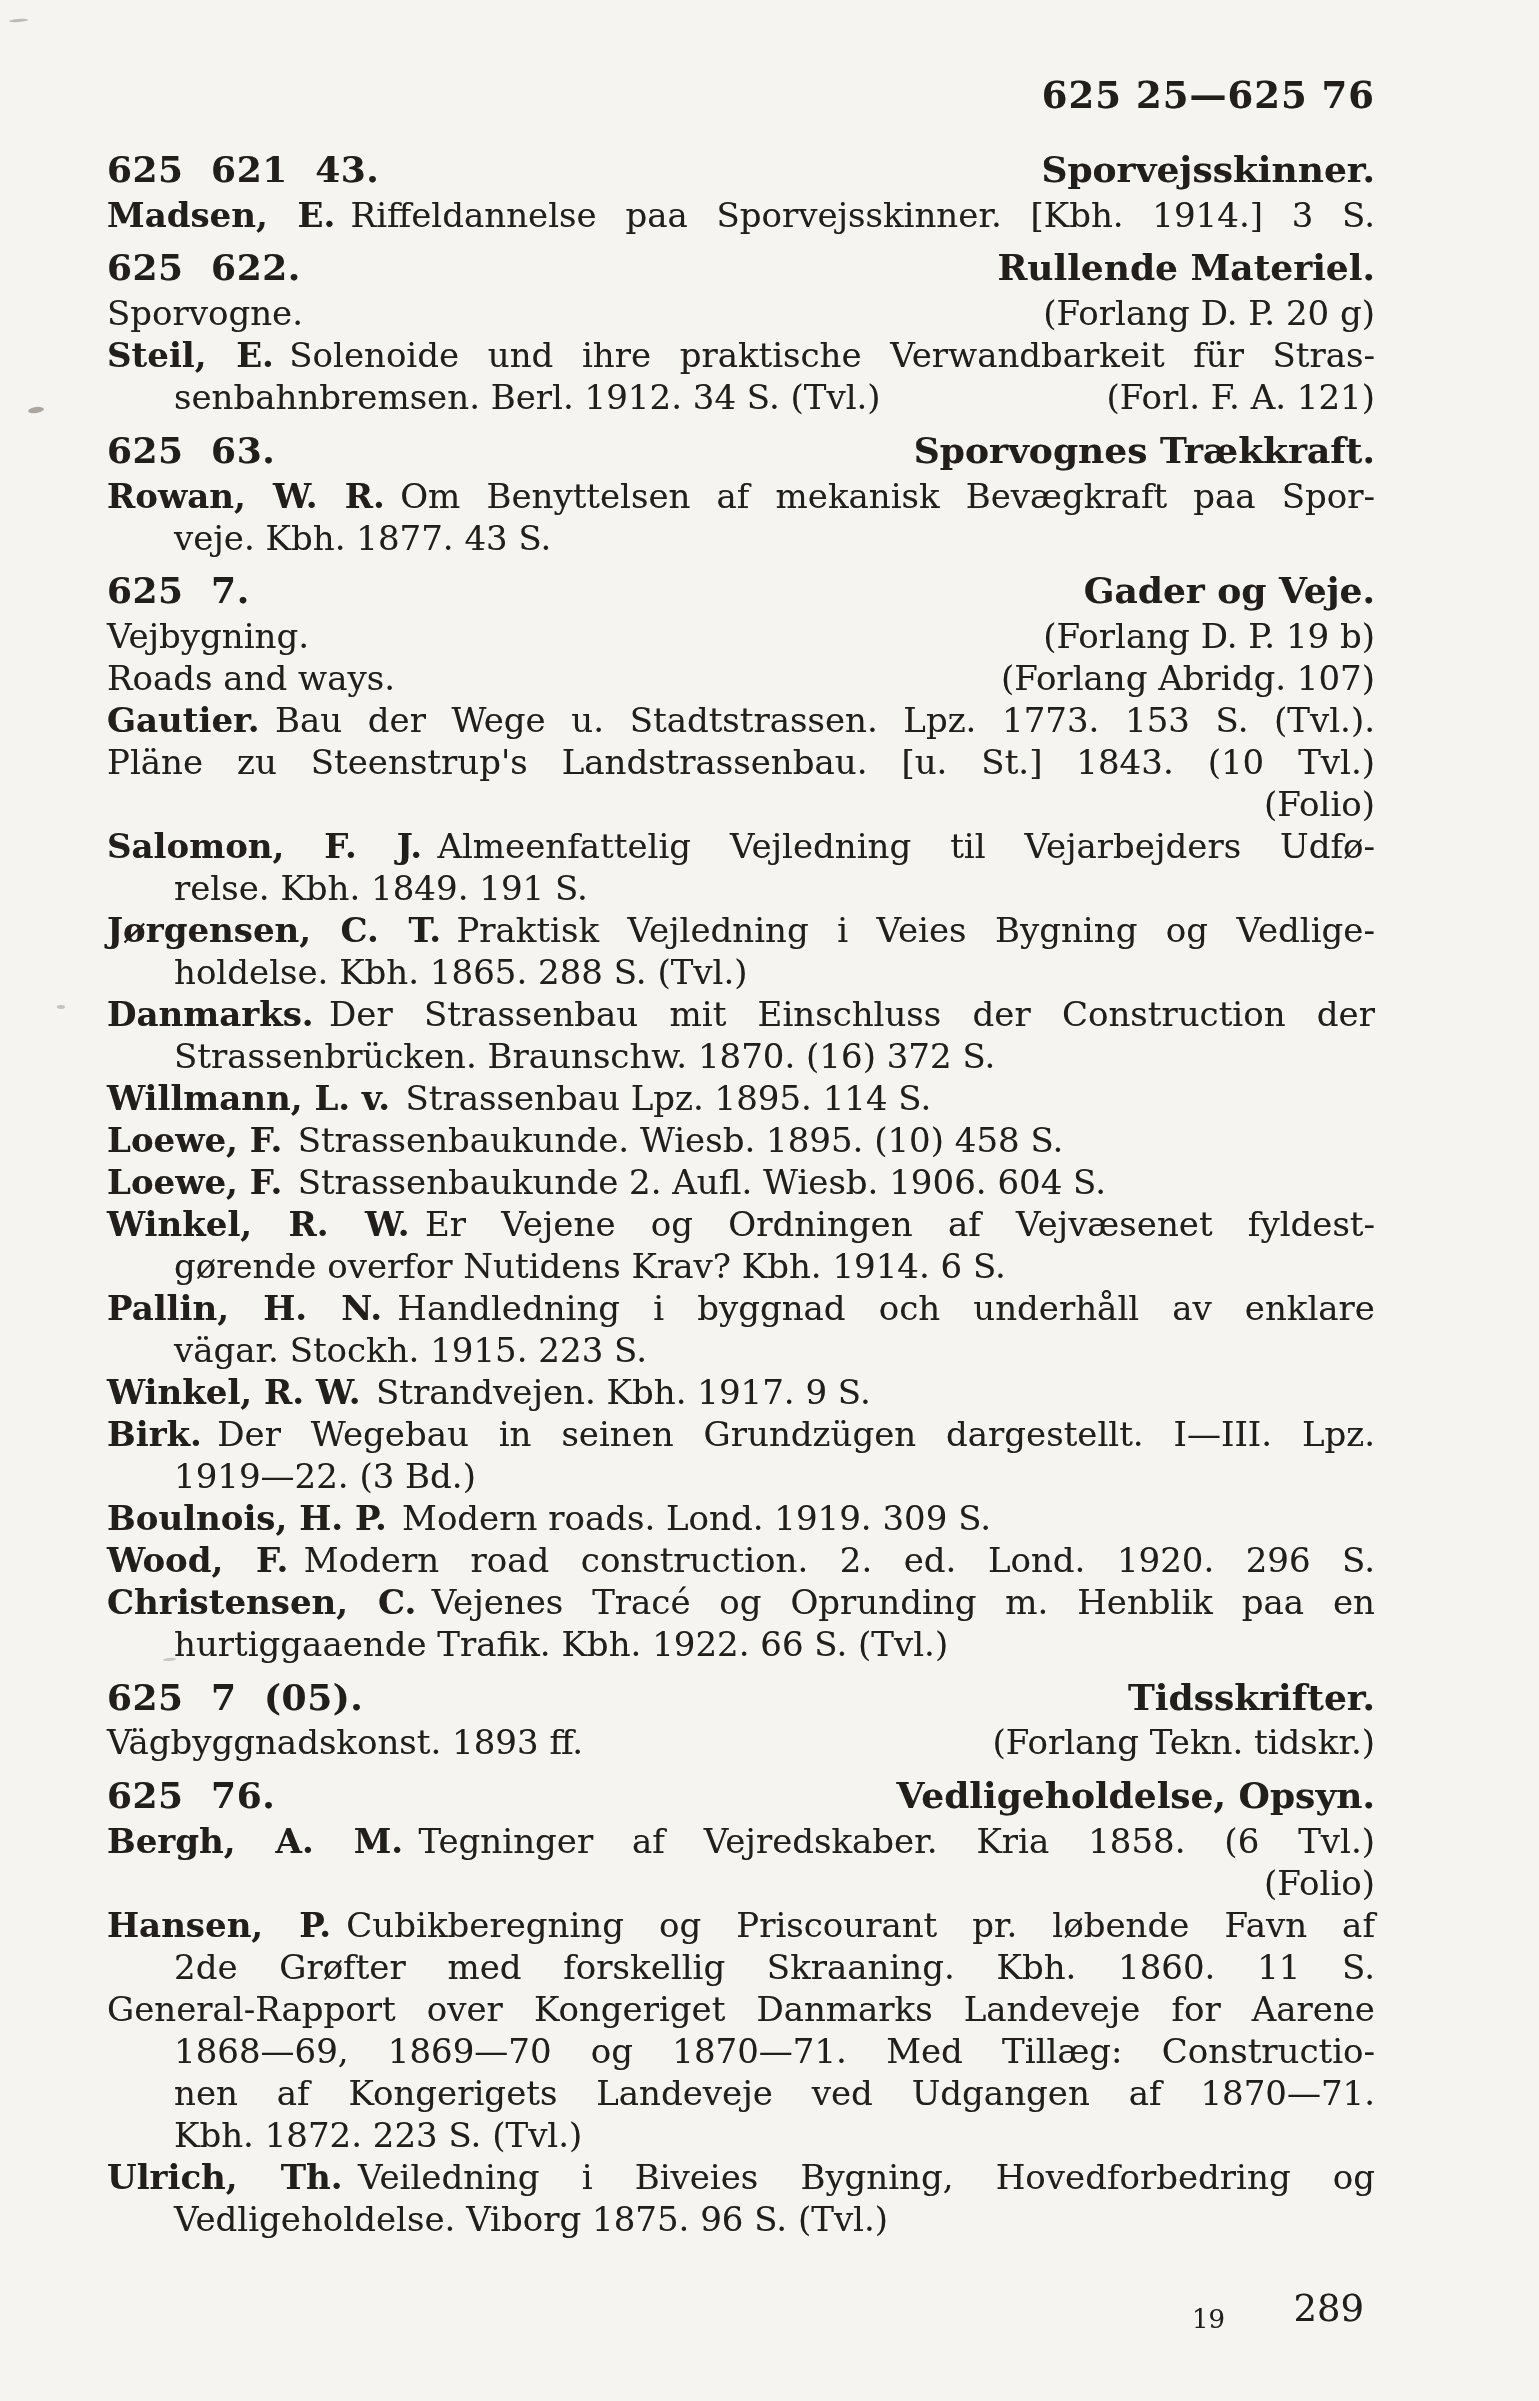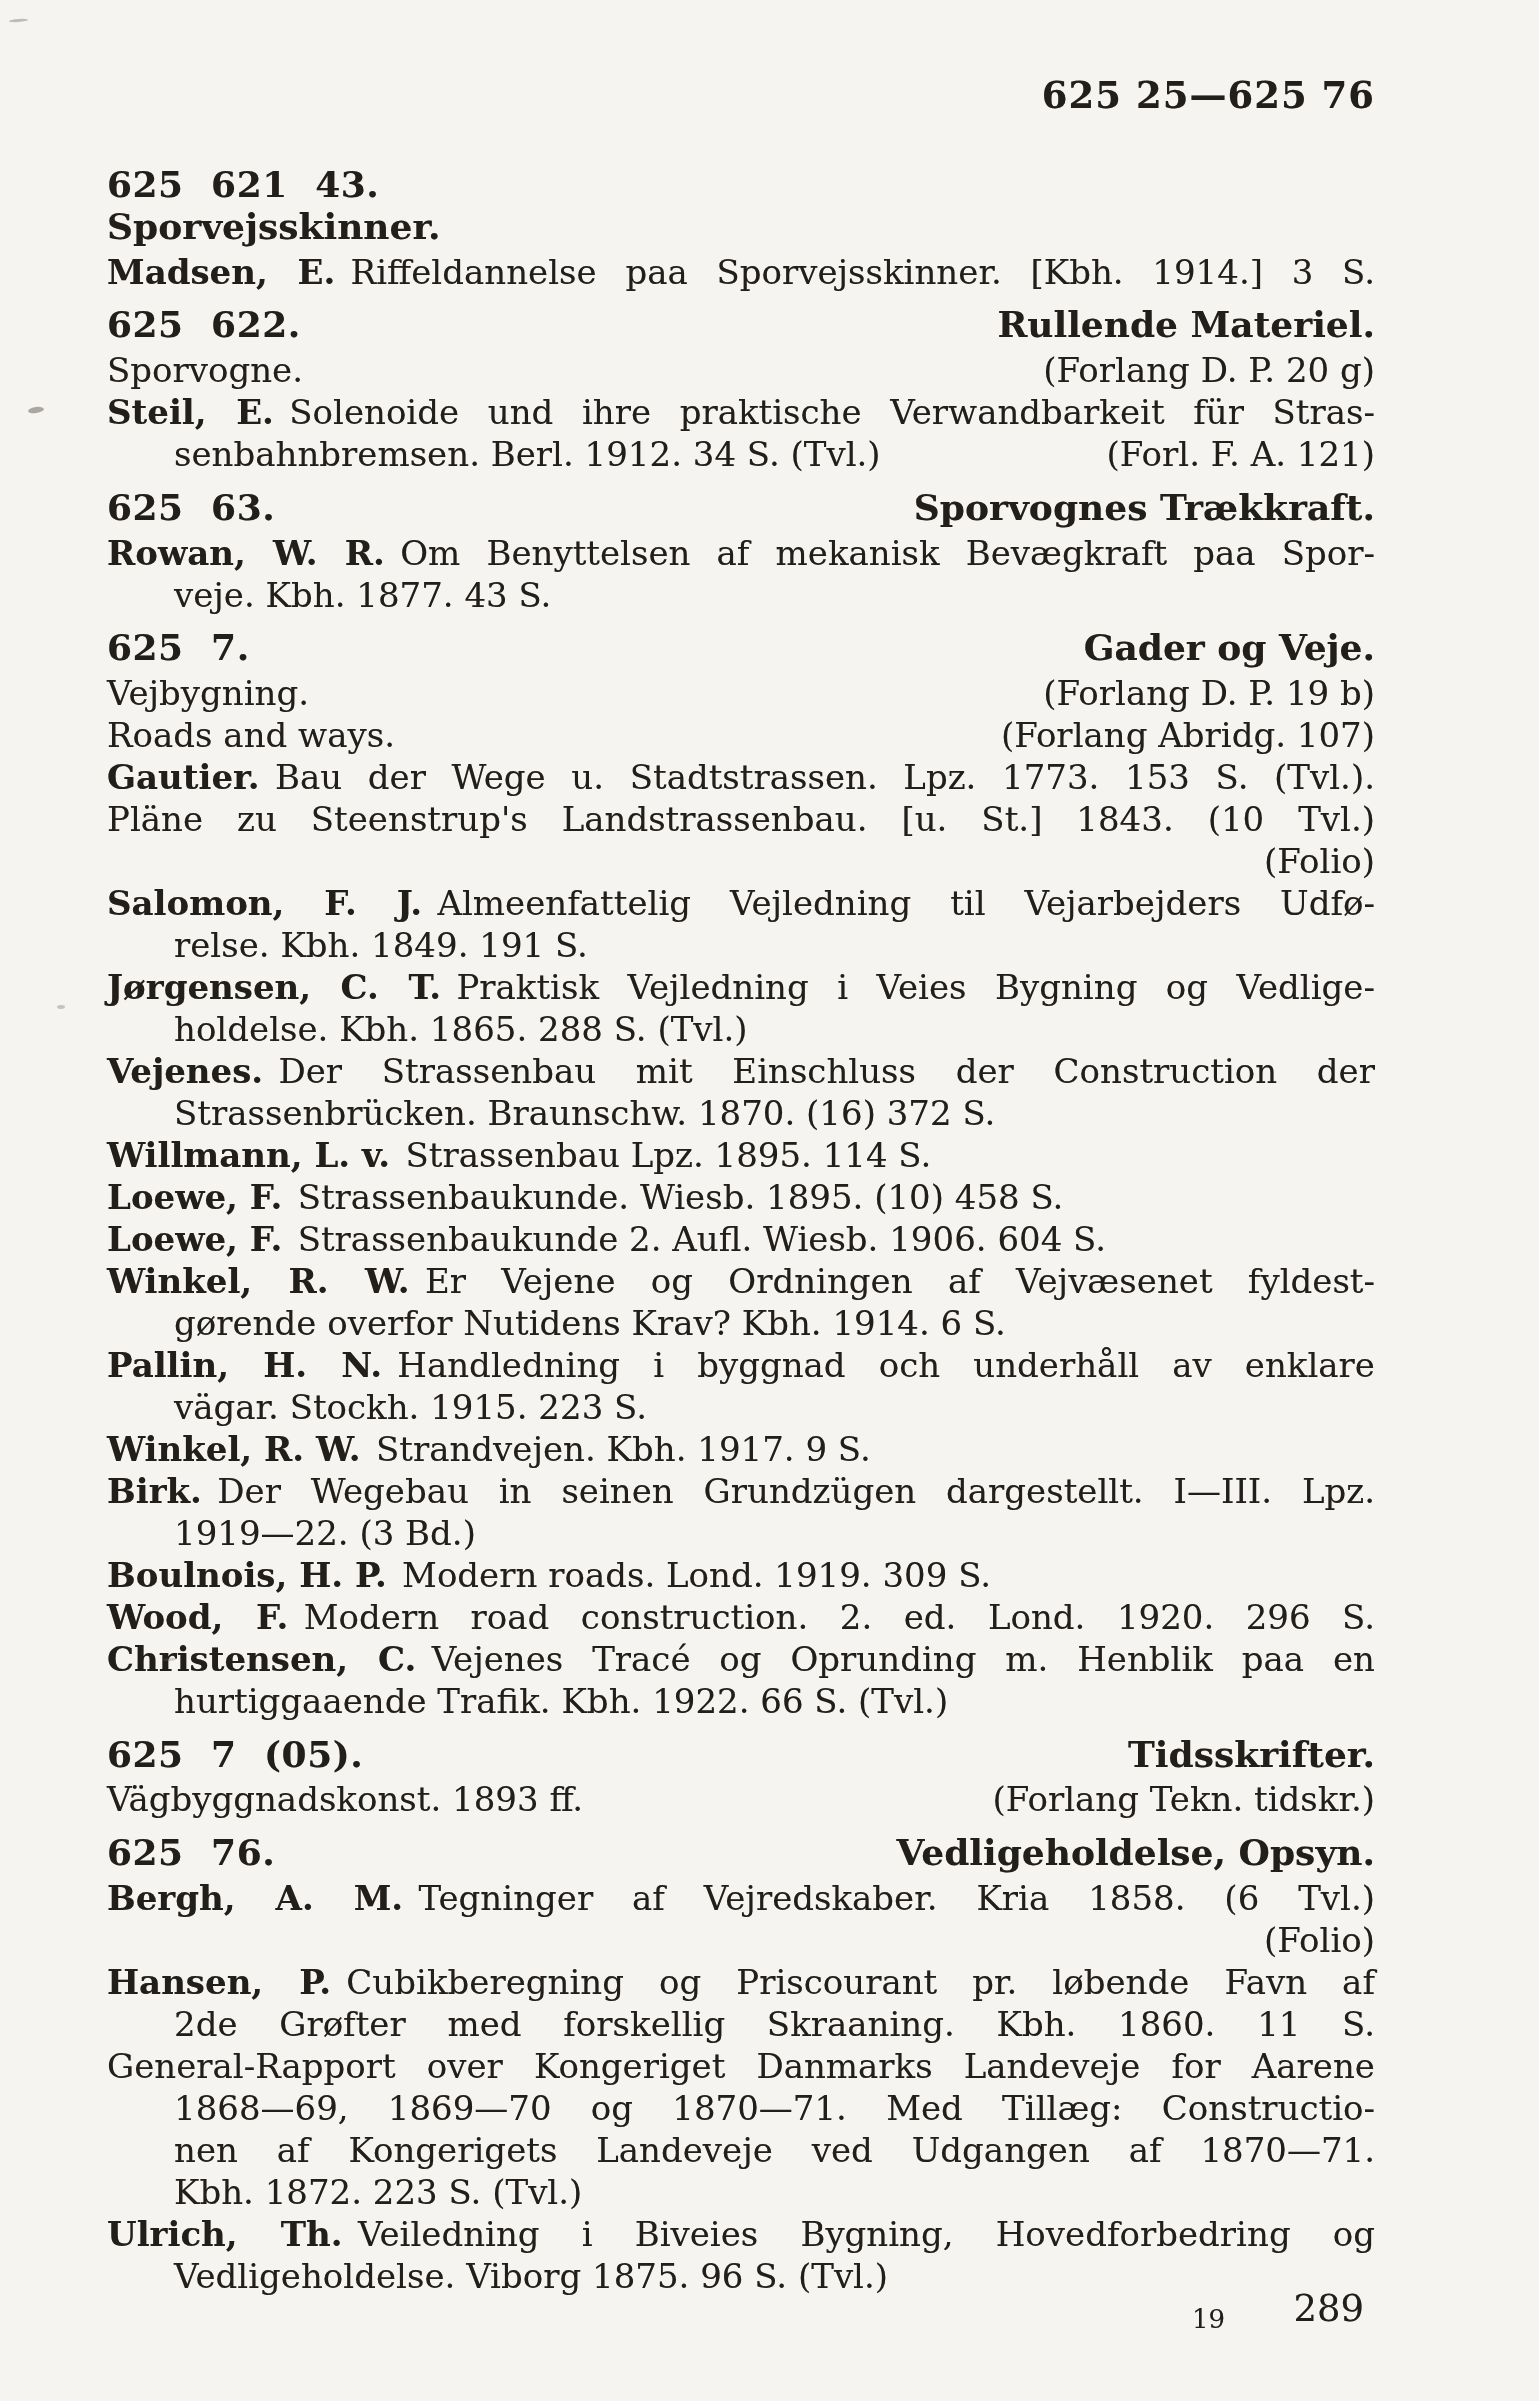--- a/index.html
+++ b/index.html
@@ -17,21 +17,21 @@
     letter-spacing:1px;
   }
   .bodyblock{
     position:absolute;top:148px;left:107px;width:1268px;
     font-size:34px;line-height:42px;
   }
   .line{text-align:left;}
   .j{text-align:justify;text-align-last:justify;}
   .flex{display:flex;justify-content:space-between;align-items:baseline;}
   .classline{font-size:36px;font-weight:bold;margin-top:10.6px;margin-bottom:3.8px;}
-  .bodyblock > .classline:first-child{margin-top:15px;flex-direction:column;}
+  .bodyblock > .classline:first-child{margin-top:0;}
   .indent{padding-left:67px;}
   .author{font-weight:bold;padding-right:.45em;}
   .cnum{word-spacing:.4em;letter-spacing:0.5px;}
   .rightline{text-align:right;}
   .footer-page{
     position:absolute;top:2290px;left:96px;width:1268px;
     text-align:right;font-size:37px;line-height:1;
   }
   .footer-sig{
     position:absolute;top:2306px;left:1192px;
@@ -85,21 +85,21 @@
       <span><span>Roads and ways.</span></span>
       <span>(Forlang Abridg. 107)</span>
     </div>
     <div class="line j"><span class="author">Gautier.</span><span>Bau der Wege u. Stadtstrassen. Lpz. 1773. 153 S. (Tvl.).</span></div>
     <div class="line j"><span>Pläne zu Steenstrup's Landstrassenbau. [u. St.] 1843. (10 Tvl.)</span></div>
     <div class="line rightline"><span>(Folio)</span></div>
     <div class="line j"><span class="author">Salomon, F. J.</span><span>Almeenfattelig Vejledning til Vejarbejders Udfø-</span></div>
     <div class="line indent"><span>relse.  Kbh.  1849.  191 S.</span></div>
     <div class="line j"><span class="author">Jørgensen, C. T.</span><span>Praktisk Vejledning i Veies Bygning og Vedlige-</span></div>
     <div class="line indent"><span>holdelse.  Kbh.  1865.  288 S.  (Tvl.)</span></div>
-    <div class="line j"><span class="author">Vejenes.</span><span>Der Strassenbau mit Einschluss der Construction der</span></div>
+    <div class="line j"><span class="author">Danmarks.</span><span>Der Strassenbau mit Einschluss der Construction der</span></div>
     <div class="line indent"><span>Strassenbrücken.  Braunschw.  1870.  (16)  372 S.</span></div>
     <div class="line"><span class="author">Willmann, L. v.</span><span>Strassenbau  Lpz.  1895.  114 S.</span></div>
     <div class="line"><span class="author">Loewe, F.</span><span>Strassenbaukunde.  Wiesb.  1895.  (10)  458 S.</span></div>
     <div class="line"><span class="author">Loewe, F.</span><span>Strassenbaukunde  2. Aufl.  Wiesb. 1906.  604 S.</span></div>
     <div class="line j"><span class="author">Winkel, R. W.</span><span>Er Vejene og Ordningen af Vejvæsenet fyldest-</span></div>
     <div class="line indent"><span>gørende overfor Nutidens Krav?  Kbh.  1914.  6 S.</span></div>
     <div class="line j"><span class="author">Pallin, H. N.</span><span>Handledning i byggnad och underhåll av enklare</span></div>
     <div class="line indent"><span>vägar.  Stockh.  1915.  223 S.</span></div>
     <div class="line"><span class="author">Winkel, R. W.</span><span>Strandvejen.  Kbh. 1917.  9 S.</span></div>
     <div class="line j"><span class="author">Birk.</span><span>Der Wegebau in seinen Grundzügen dargestellt.  I—III.  Lpz.</span></div>

